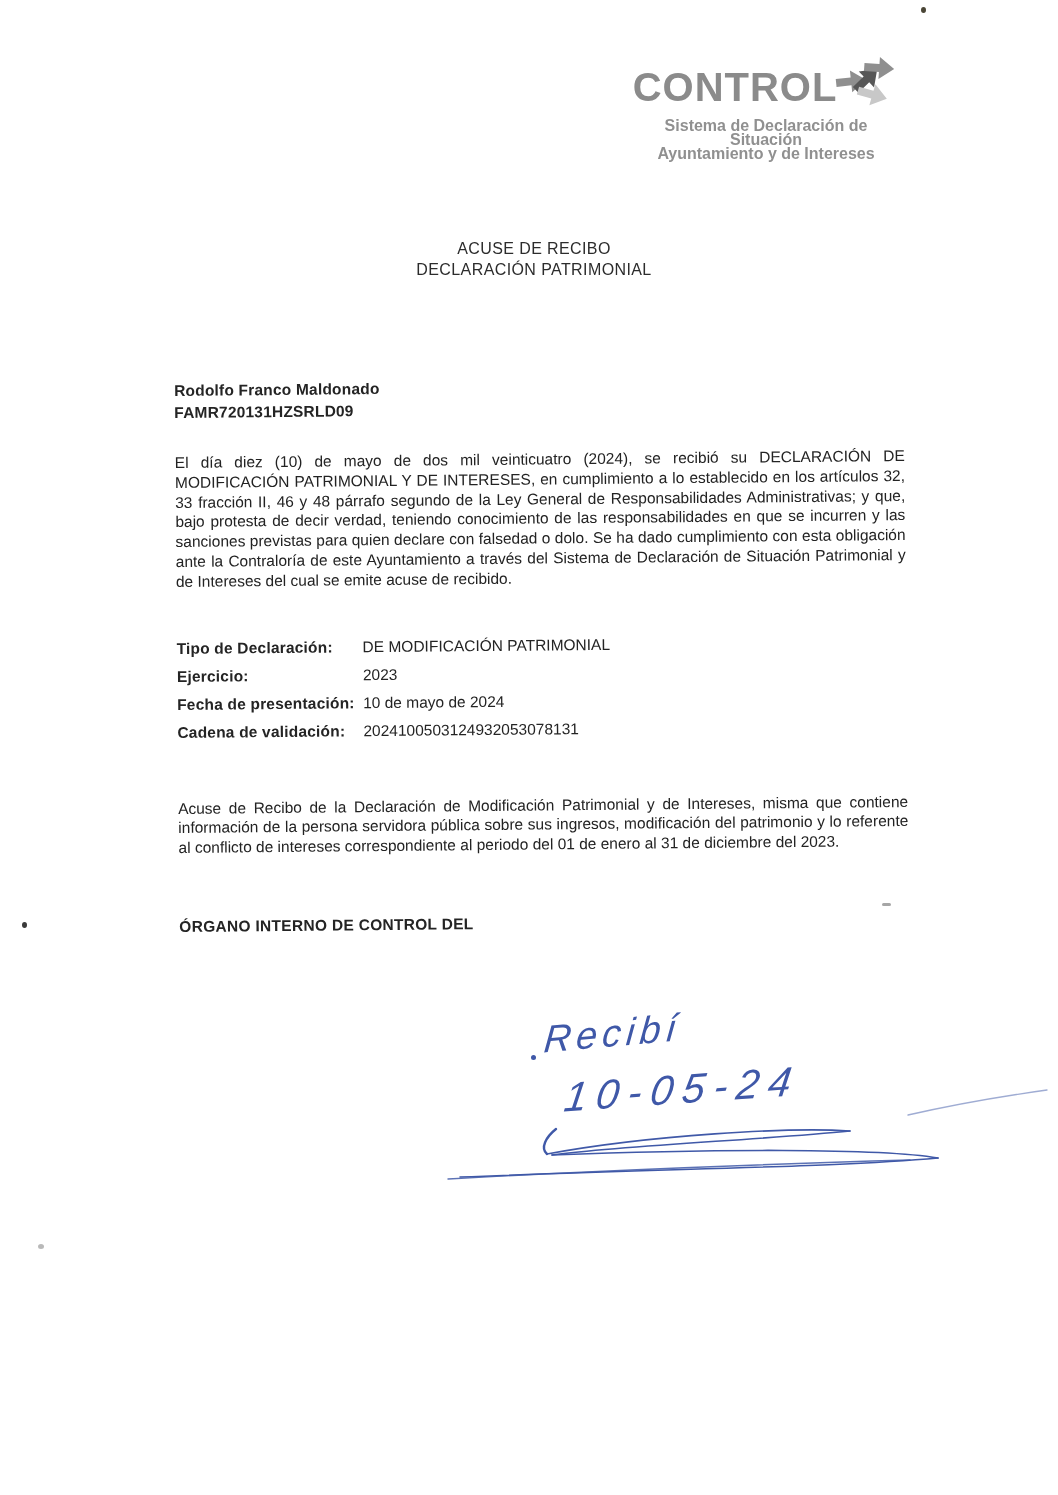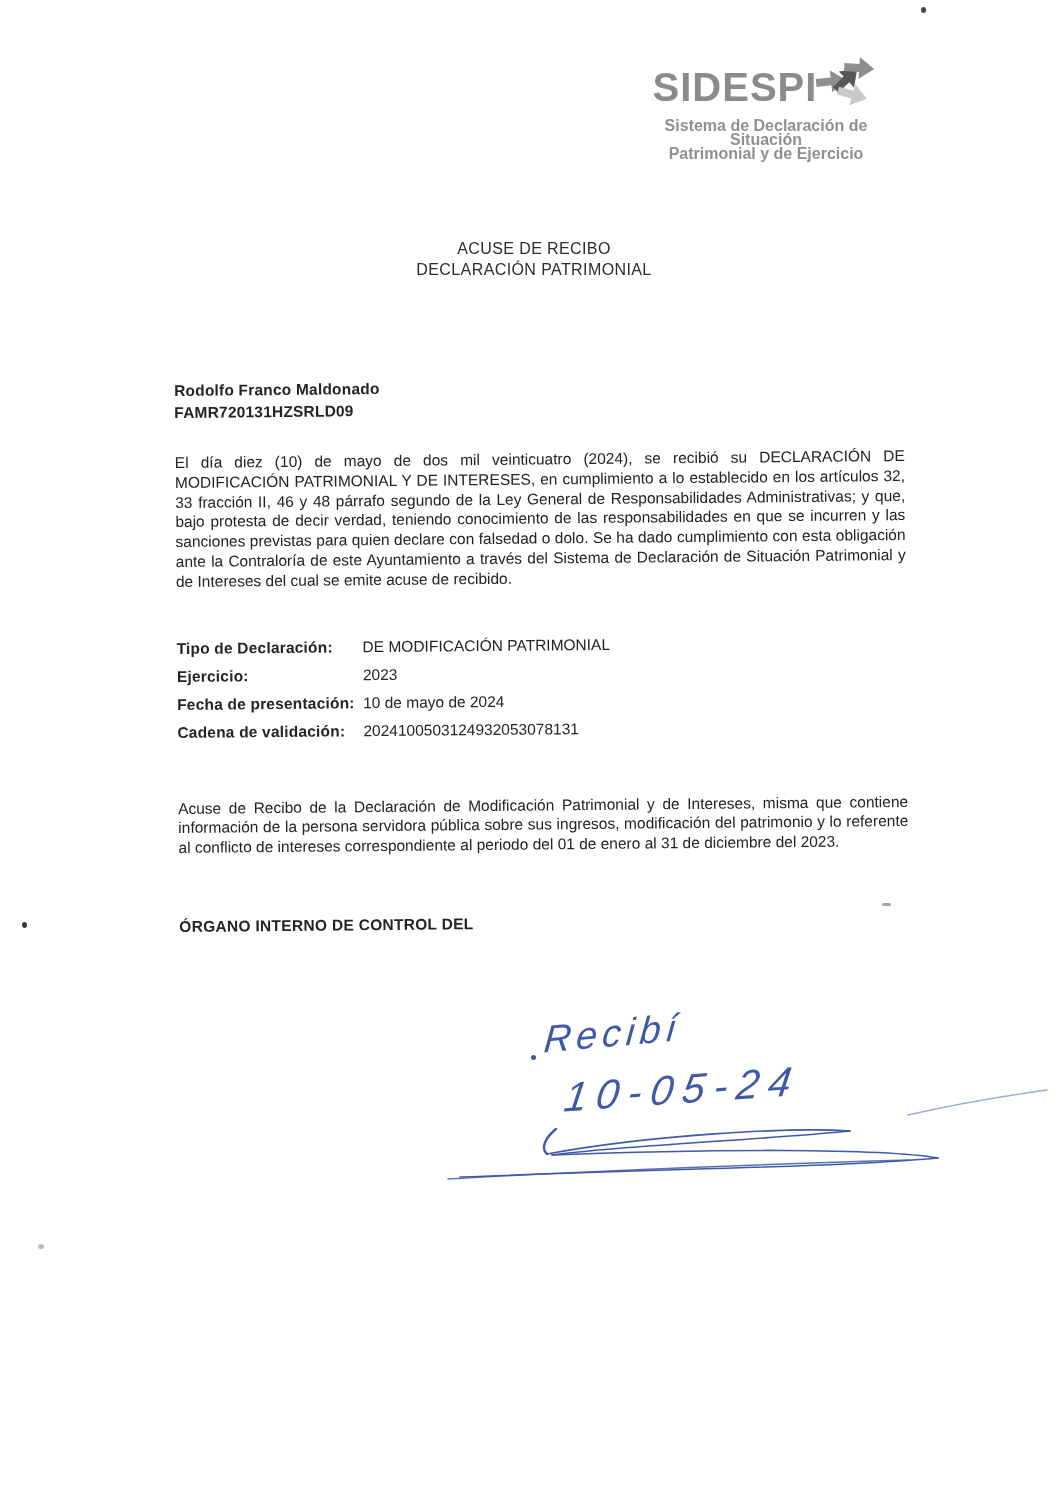--- a/index.html
+++ b/index.html
@@ -131,36 +131,36 @@
   .speck-3 { left: 882px; top: 903px; width: 9px; height: 3px; background: #6b6b6b; opacity: .6; border-radius: 2px; }
   .speck-4 { left: 38px;  top: 1244px; width: 6px; height: 5px; background: #b9b9b9; }
 </style>
 </head>
 <body>
 
 <div class="page">
 
   <div class="logo">
     <div class="logo-row">
-      <span class="logo-wordmark">SIDESPI</span>
+      <span class="logo-wordmark">CONTROL</span>
       <span class="logo-arrows">
         <svg width="64" height="60" viewBox="0 0 64 60">
           <defs>
             <polygon id="arr" points="0,7 15,7 15,0 30,11 15,22 15,15 0,15"></polygon>
           </defs>
           <use href="#arr" fill="#8f8f8f" transform="translate(0,20) rotate(-6)"></use>
           <use href="#arr" fill="#575757" transform="translate(13,30) rotate(-44)"></use>
           <use href="#arr" fill="#8f8f8f" transform="translate(30,4) rotate(4)"></use>
           <use href="#arr" fill="#c8c8c8" transform="translate(26,28) rotate(16)"></use>
         </svg>
       </span>
     </div>
     <div class="logo-tagline">
       <div>Sistema de Declaración de Situación</div>
-      <div>Patrimonial y de Ejercicio</div>
+      <div>Ayuntamiento y de Intereses</div>
     </div>
   </div>
 
   <div class="title-block">
     <div>ACUSE DE RECIBO</div>
     <div>DECLARACIÓN PATRIMONIAL</div>
   </div>
 
   <div class="doc-body">
     <div class="recipient-name">Rodolfo Franco Maldonado</div>

